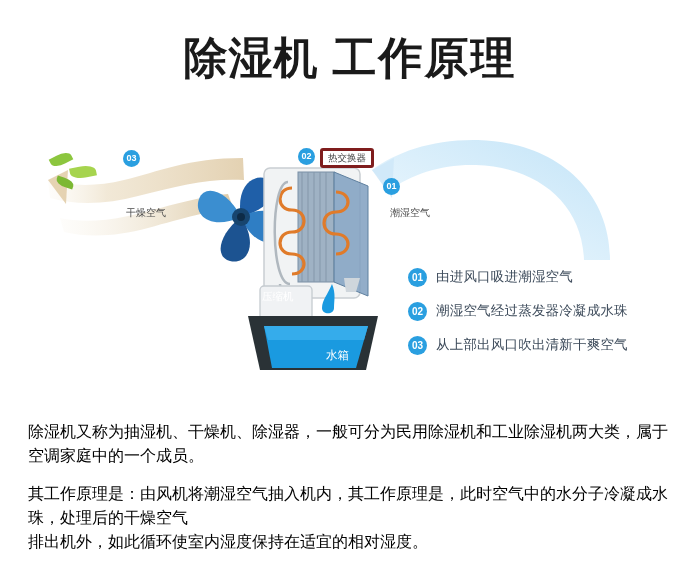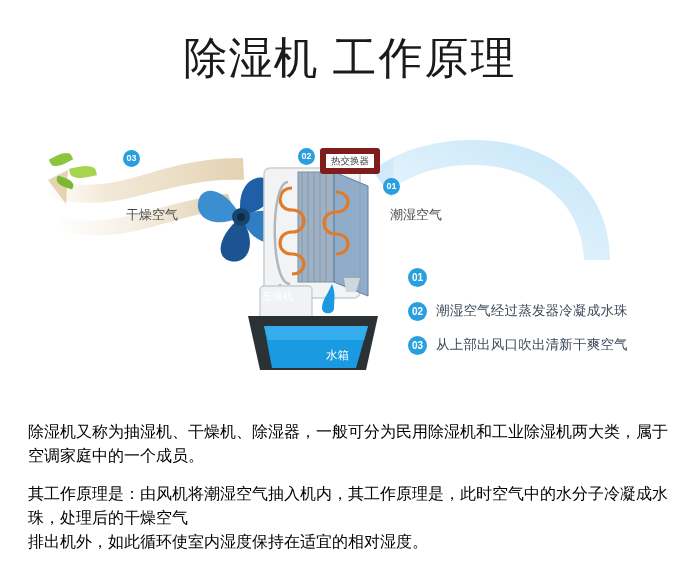--- a/index.html
+++ b/index.html
@@ -22,21 +22,21 @@
   }
 
   
   .title {
     position: absolute;
     top: 32px;
     left: 0;
     width: 700px;
     text-align: center;
     font-size: 44px;
-    font-weight: normal;
+    font-weight: bold;
     color: #1a1a1a;
     letter-spacing: 2px;
     line-height: 1.2;
     white-space: nowrap;
   }
   .title .part-a { letter-spacing: 1px; }
   .title .part-b { margin-left: 14px; }
 
   
   .illus {
@@ -91,41 +91,41 @@
     width: 160px;
     height: 230px;
   }
 
   
   .chip {
     position: absolute;
     font-size: 9.5px;
     color: #444;
     background: #ffffff;
-    border: 6px solid #7f1d1d;
+    border: 3px solid #7f1d1d;
     border-radius: 3px;
     padding: 2px 5px;
     white-space: nowrap;
     line-height: 1.1;
   }
   .badge {
     position: absolute;
     width: 17px;
     height: 17px;
     border-radius: 50%;
     background: #2a9fe0;
     color: #ffffff;
     font-size: 9px;
     line-height: 17px;
     text-align: center;
     font-weight: bold;
   }
   .plain-label {
     position: absolute;
-    font-size: 13px;
+    font-size: 10px;
     color: #4a4a4a;
     white-space: nowrap;
   }
   .white-label {
     position: absolute;
     font-size: 11px;
     color: #ffffff;
     white-space: nowrap;
     font-weight: normal;
   }
@@ -278,20 +278,21 @@
 
     <div class="badge" style="left:375px; top:58px;">01</div>
     <div class="plain-label" style="left:382px; top:86px;">潮湿空气</div>
 
     <div class="white-label" style="left:254px; top:170px; font-size:10.5px;">压缩机</div>
     <div class="white-label" style="left:318px; top:228px; font-size:11.5px;">水箱</div>
 
     <div class="legend">
       <div class="legend-row">
         <div class="legend-badge">01</div>
+        <div class="legend-text">由进风口吸进潮湿空气</div>
       </div>
       <div class="legend-row">
         <div class="legend-badge">02</div>
         <div class="legend-text">潮湿空气经过蒸发器冷凝成水珠</div>
       </div>
       <div class="legend-row">
         <div class="legend-badge">03</div>
         <div class="legend-text">从上部出风口吹出清新干爽空气</div>
       </div>
     </div>

